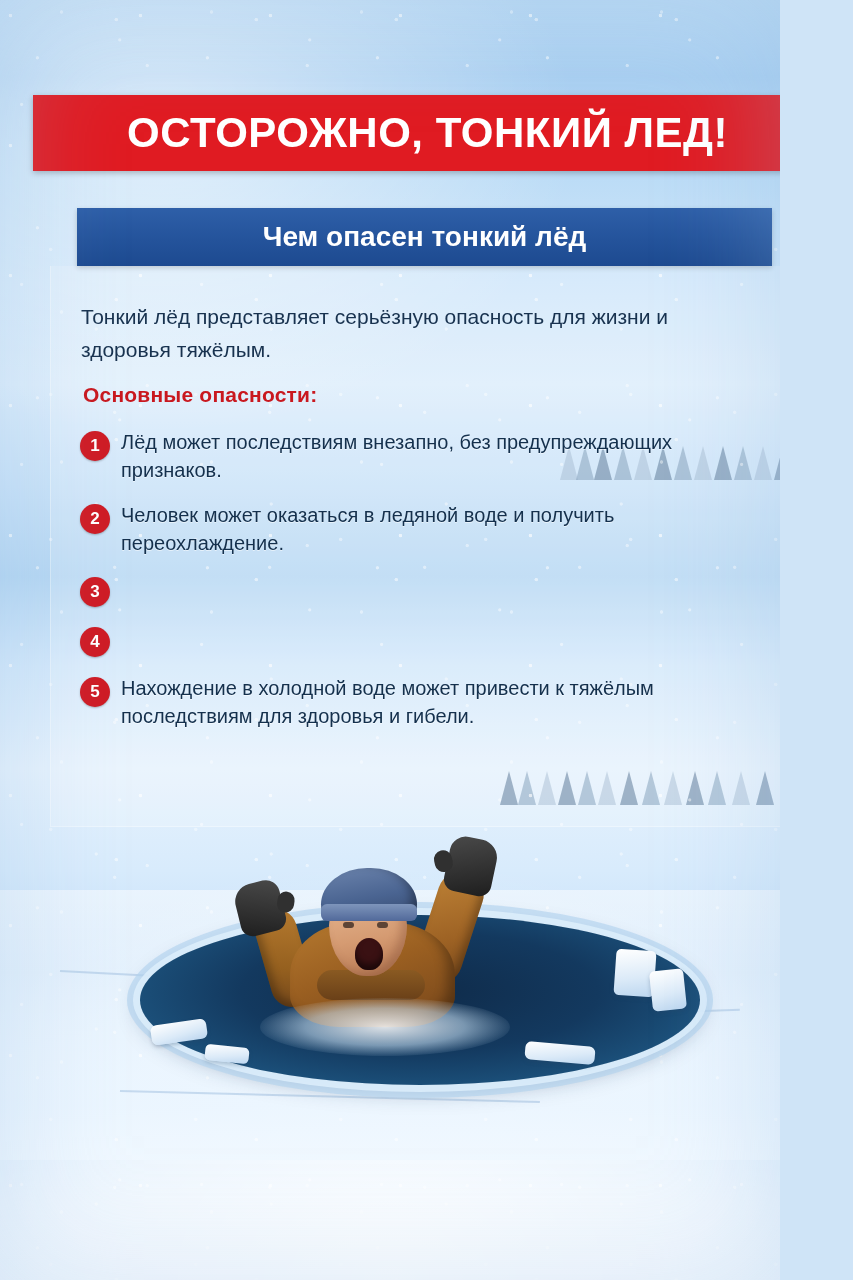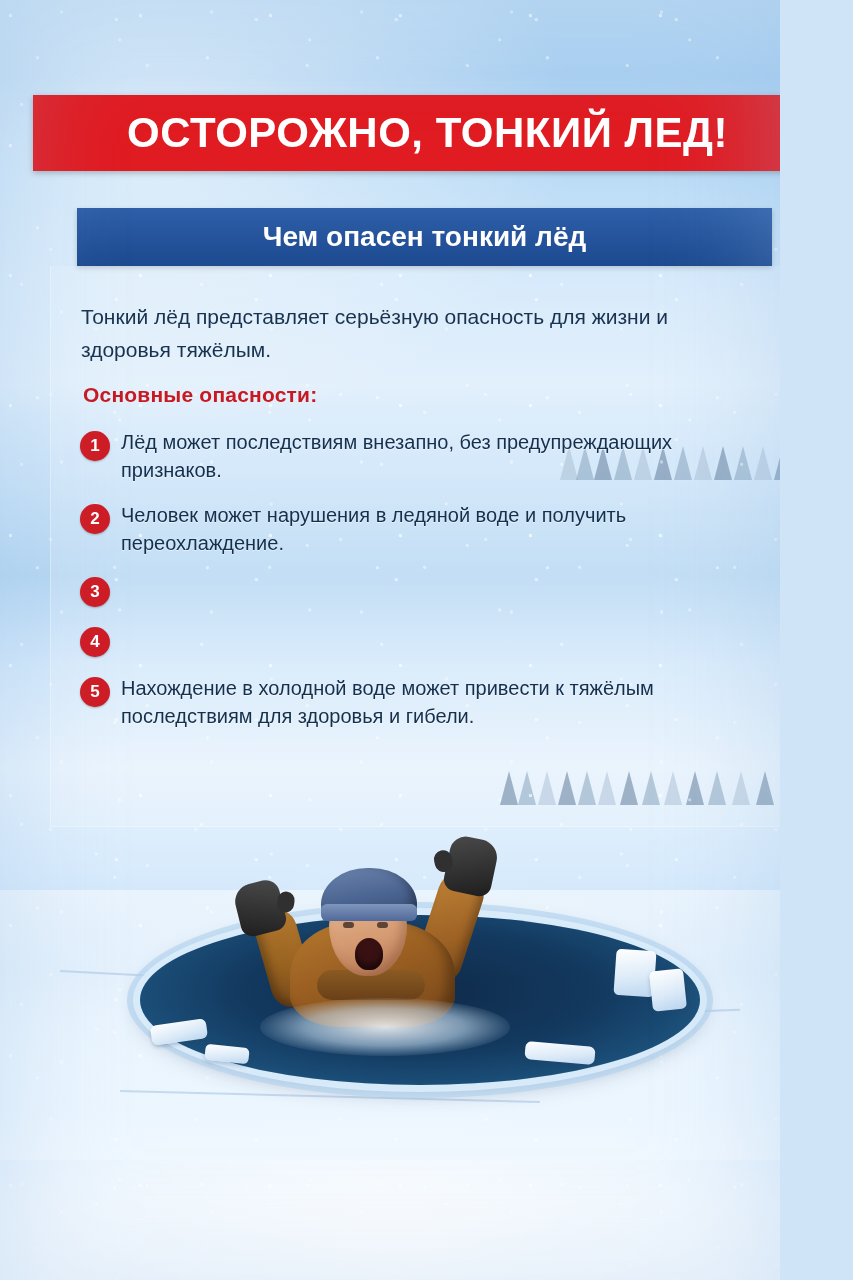--- a/index.html
+++ b/index.html
@@ -434,21 +434,21 @@
 
   <div class="subhead">Основные опасности:</div>
 
   <div class="danger-list">
     <div class="danger-item">
       <div class="badge">1</div>
       <div class="item-text">Лёд может последствиям внезапно, без предупреждающих признаков.</div>
     </div>
     <div class="danger-item">
       <div class="badge">2</div>
-      <div class="item-text">Человек может нарушения в ледяной воде и получить переохлаждение.</div>
+      <div class="item-text">Человек может оказаться в ледяной воде и получить переохлаждение.</div>
     </div>
     <div class="danger-item">
       <div class="badge">3</div>
     </div>
     <div class="danger-item">
       <div class="badge">4</div>
     </div>
     <div class="danger-item">
       <div class="badge">5</div>
       <div class="item-text">Нахождение в холодной воде может привести к тяжёлым последствиям для здоровья и гибели.</div>

